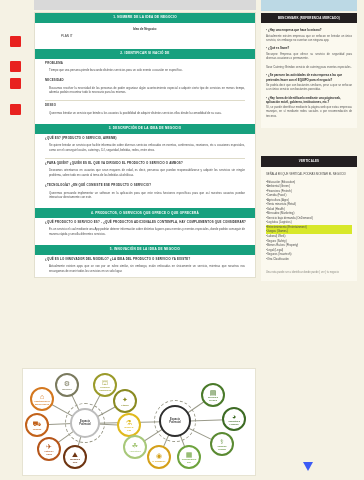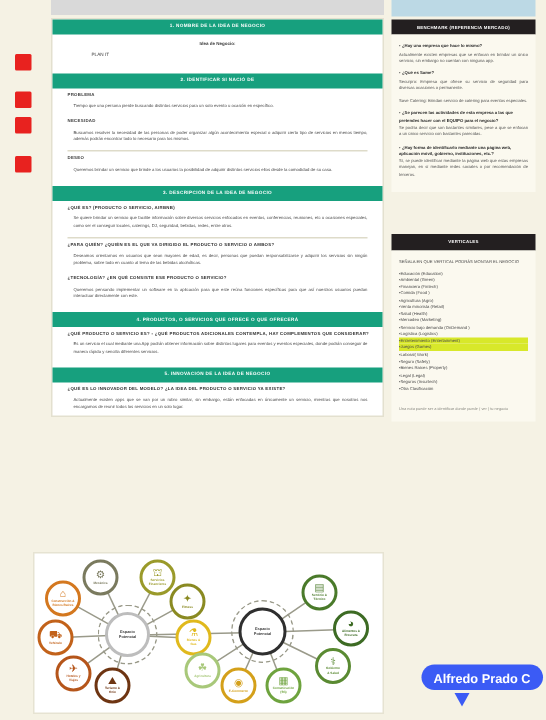--- a/index.html
+++ b/index.html
@@ -365,16 +365,15 @@
           <div class="glyph" style="color: rgb(212, 160, 26);">◉</div>
           <div class="nlabel" style="color: rgb(212, 160, 26);">E-Commerce</div>
         </div>
         <div class="node" style="left: 100px; top: 66px; width: 24px; height: 24px; border: 2px solid rgb(168, 200, 122);">
           <div class="glyph" style="color: rgb(168, 200, 122);">☘</div>
           <div class="nlabel" style="color: rgb(168, 200, 122);">Agricultura</div>
         </div>
       </div>
   </div>
 
-  <div class="badge">Alfredo Prado C</div>
   <div class="cursor"></div>
 
 </div>
 
 </body></html>

